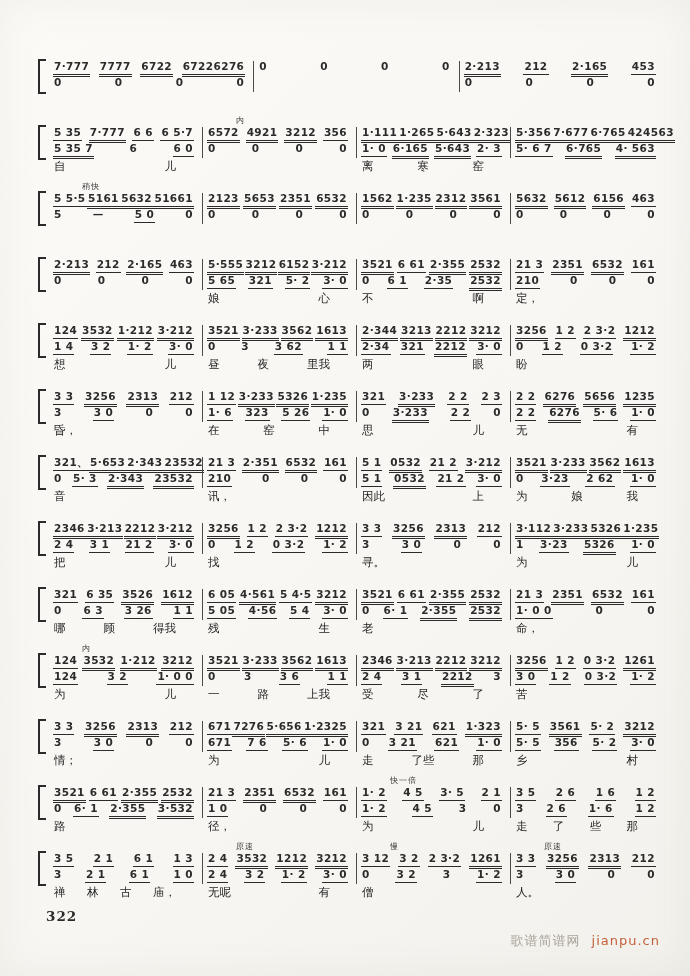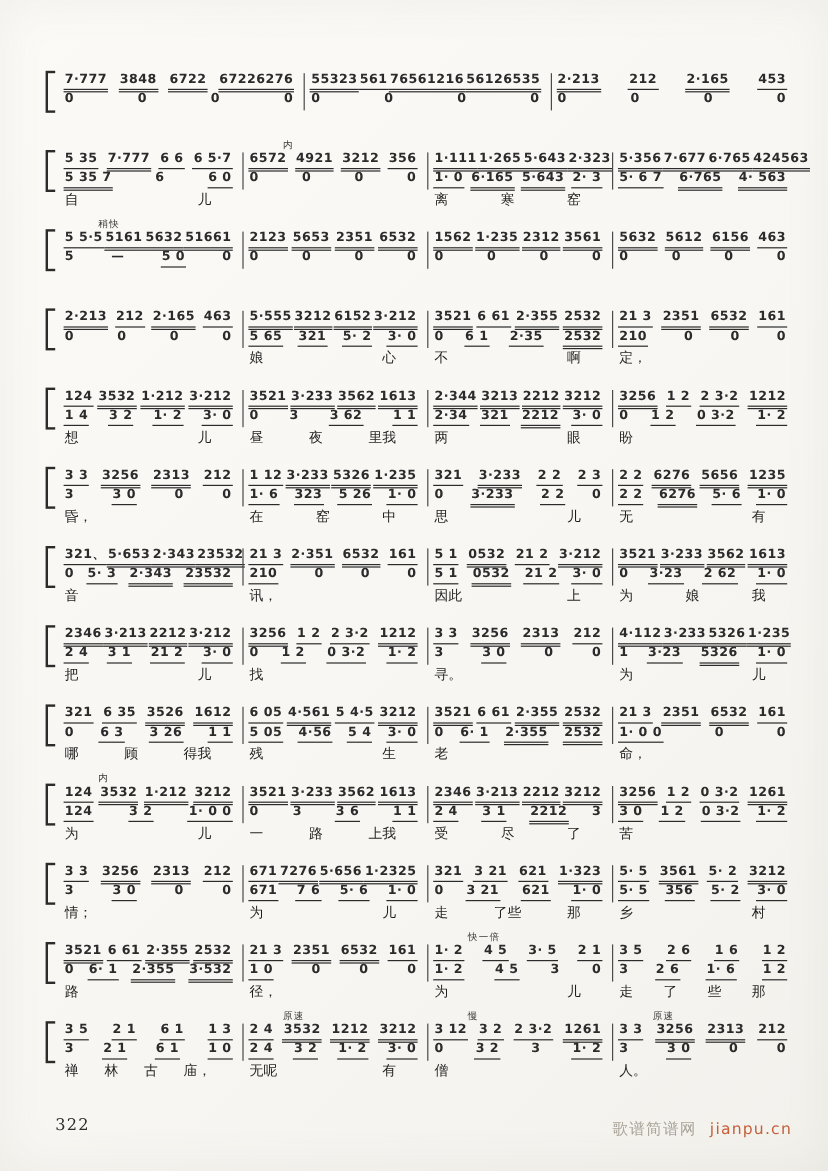--- a/index.html
+++ b/index.html
@@ -41,63 +41,57 @@
   .u1{border-bottom:1.4px solid #2b2b2b;}
   .u2{border-bottom:3px double #2b2b2b;}
   .u0{border-bottom:none;}
   .lyr{
     display:flex;justify-content:space-between;
     height:16px;padding:1px 26px 0 6px;
     font-size:11.5px;color:#1f1f1f;line-height:14px;
   }
   .lyr .lyt{white-space:nowrap;}
   .page-number{
-    position:absolute;left:46px;bottom:30px;
+    position:absolute;left:46px;bottom:52px;
     font-family:"DejaVu Serif","Liberation Serif",serif;
-    font-weight:normal;font-size:13.5px;color:#2b2b2b;letter-spacing:1px;
+    font-weight:bold;font-size:13.5px;color:#2b2b2b;letter-spacing:1px;
   }
   .watermark{
     position:absolute;right:30px;bottom:26px;
     font-size:13px;letter-spacing:1px;
   }
   .wm-name{color:#aaa49a;margin-left:32px;}
   .wm-link{color:#c5603a;text-decoration:none;margin-left:6px;text-align:center;}
 </style>
 </head>
 <body>
 
 <div class="page">
   <div class="score">
       <div class="system">
         <div class="bracket"></div>
         <div class="measures">
           <div class="measure">
             <div class="lbl"></div>
             <div class="line top">
               <span class="g u2">7·777</span>
-              <span class="g u2">3848</span>
+              <span class="g u2">7777</span>
               <span class="g u2">6722</span>
               <span class="g u2">67226276</span>
             </div>
             <div class="line bot">
               <span class="g u0">0</span>
               <span class="g u0">0</span>
               <span class="g u0">0</span>
               <span class="g u0">0</span>
             </div>
             <div class="lyr"></div>
           </div>
           <div class="measure sep">
             <div class="lbl"></div>
-            <div class="line top">
-              <span class="g u2">55323</span>
-              <span class="g u1">561</span>
-              <span class="g u2">76561216</span>
-              <span class="g u2">56126535</span>
-            </div>
             <div class="line bot">
               <span class="g u0">0</span>
               <span class="g u0">0</span>
               <span class="g u0">0</span>
               <span class="g u0">0</span>
             </div>
             <div class="lyr"></div>
           </div>
           <div class="measure sep">
             <div class="lbl"></div>
@@ -633,21 +627,21 @@
               <span class="g u0">0</span>
               <span class="g u0">0</span>
             </div>
             <div class="lyr">
               <span class="lyt">寻。</span>
             </div>
           </div>
           <div class="measure sep">
             <div class="lbl"></div>
             <div class="line top">
-              <span class="g u2">4·112</span>
+              <span class="g u2">3·112</span>
               <span class="g u2">3·233</span>
               <span class="g u2">5326</span>
               <span class="g u2">1·235</span>
             </div>
             <div class="line bot">
               <span class="g u0">1</span>
               <span class="g u1">3·23</span>
               <span class="g u2">5326</span>
               <span class="g u1">1· 0</span>
             </div>

